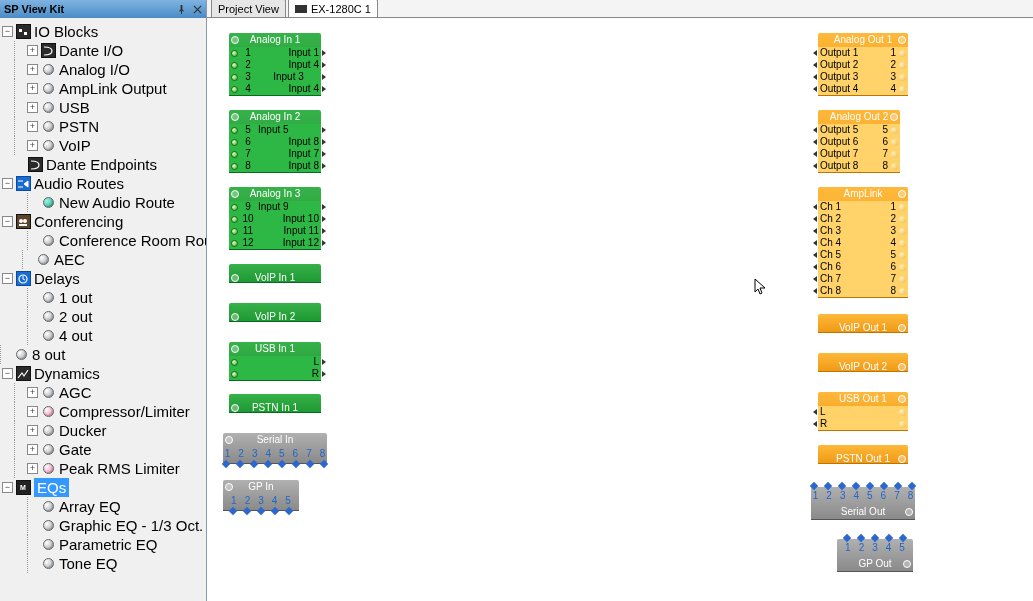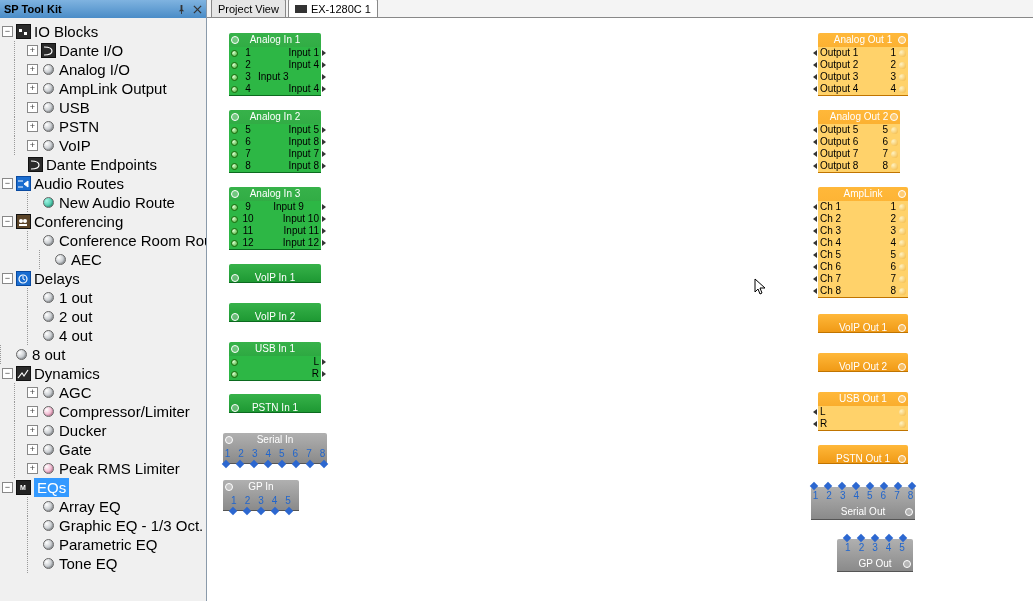--- a/index.html
+++ b/index.html
@@ -69,21 +69,21 @@
 .diamonds { display: flex; gap: 8px; justify-content: center; padding-bottom: 0; }
 .dia { width: 6px; height: 6px; background: #2c67d0; transform: rotate(45deg); }
 .diamonds.below { position: absolute; left: 0; right: 0; }
 
 </style>
 </head>
 <body>
 
 <div class="sidebar">
   <div class="sb-header">
-    <span class="title">SP Tool Kit</span>
+    <span class="title">SP View Kit</span>
     <span class="pin-ic">
         <svg viewBox="0 0 10 10">
           <path d="M4 0h2v5l2 2H2l2-2zM4.5 7h1v3h-1z" fill="#333"></path>
         </svg>
       </span>
     <span class="close-ic">
         <svg viewBox="0 0 10 10">
           <line x1="1" y1="1" x2="9" y2="9" stroke="#333" stroke-width="1.4"></line>
           <line x1="9" y1="1" x2="1" y2="9" stroke="#333" stroke-width="1.4"></line>
         </svg>
@@ -201,21 +201,21 @@
         </span>
       <span class="node-label">Conferencing</span>
     </div>
     <div class="tree-node" style="padding-left:27px">
       <span class="spacer dotv"></span>
       <span class="node-icon">
           <span class="ball"></span>
         </span>
       <span class="node-label">Conference Room Rou</span>
     </div>
-    <div class="tree-node" style="padding-left:39px">
+    <div class="tree-node" style="padding-left:22px">
       <span class="spacer dotv"></span>
       <span class="node-icon">
           <span class="ball"></span>
         </span>
       <span class="node-label">AEC</span>
     </div>
 
     <div class="tree-node" style="padding-left:2px">
       <span class="twist">−</span>
       <span class="node-icon">
@@ -376,36 +376,36 @@
         </div>
         <div class="row">
           <span class="dot-in"></span>
           <span class="n">2</span>
           <span class="t" style="text-align:right">Input 4</span>
           <span class="tri right"></span>
         </div>
         <div class="row">
           <span class="dot-in"></span>
           <span class="n">3</span>
-          <span class="t" style="text-align:left">Input 3</span>
+          <span class="t" style="text-align:center">Input 3</span>
           <span class="tri right"></span>
         </div>
         <div class="row">
           <span class="dot-in"></span>
           <span class="n">4</span>
           <span class="t" style="text-align:right">Input 4</span>
           <span class="tri right"></span>
         </div>
       </div>
     <div id="b-ain2" class="block green" style="left:22px; top:92px; width:92px">
         <div class="btitle"><span class="port-dot left"></span>Analog In 2</div>
         <div class="row">
           <span class="dot-in"></span>
           <span class="n">5</span>
-          <span class="t" style="text-align:right">Input 5</span>
+          <span class="t" style="text-align:left">Input 5</span>
           <span class="tri right"></span>
         </div>
         <div class="row">
           <span class="dot-in"></span>
           <span class="n">6</span>
           <span class="t" style="text-align:right">Input 8</span>
           <span class="tri right"></span>
         </div>
         <div class="row">
           <span class="dot-in"></span>
@@ -418,21 +418,21 @@
           <span class="n">8</span>
           <span class="t" style="text-align:right">Input 8</span>
           <span class="tri right"></span>
         </div>
       </div>
     <div id="b-ain3" class="block green" style="left:22px; top:169px; width:92px">
         <div class="btitle"><span class="port-dot left"></span>Analog In 3</div>
         <div class="row">
           <span class="dot-in"></span>
           <span class="n">9</span>
-          <span class="t" style="text-align:center">Input 9</span>
+          <span class="t" style="text-align:left">Input 9</span>
           <span class="tri right"></span>
         </div>
         <div class="row">
           <span class="dot-in"></span>
           <span class="n">10</span>
           <span class="t" style="text-align:right">Input 10</span>
           <span class="tri right"></span>
         </div>
         <div class="row">
           <span class="dot-in"></span>

